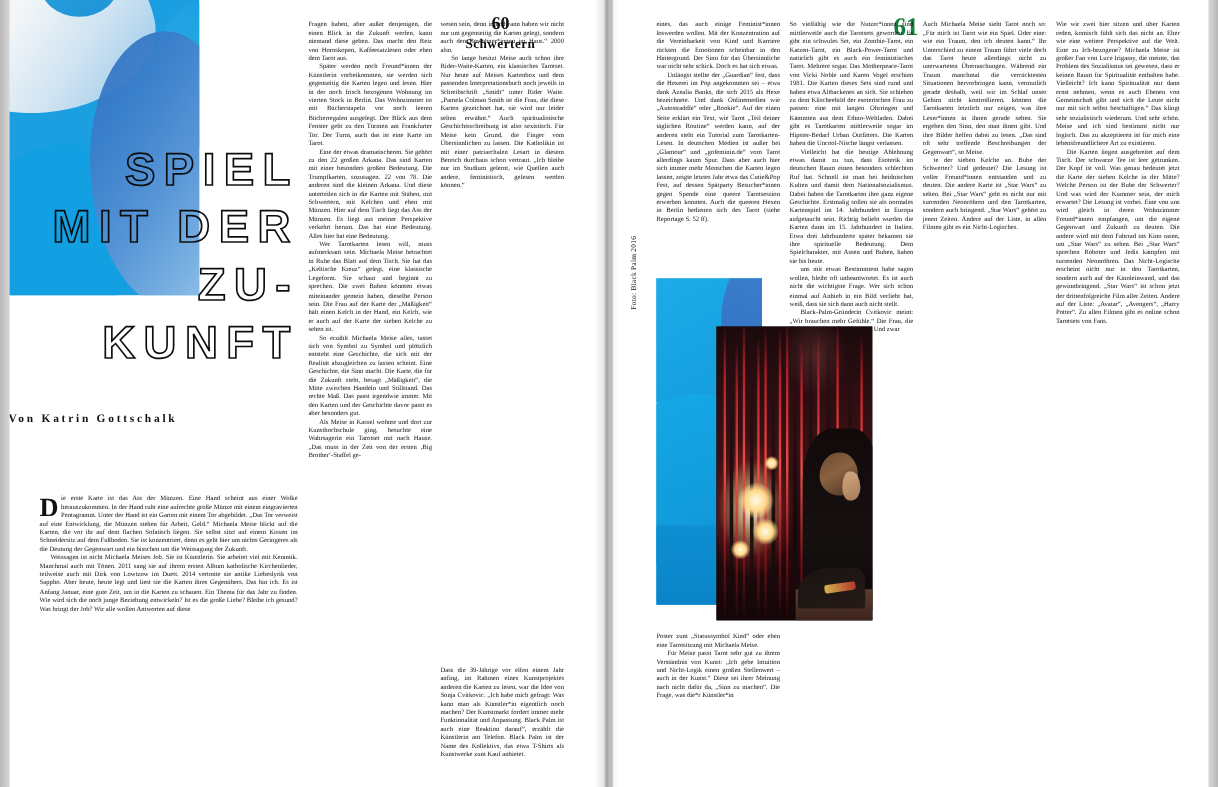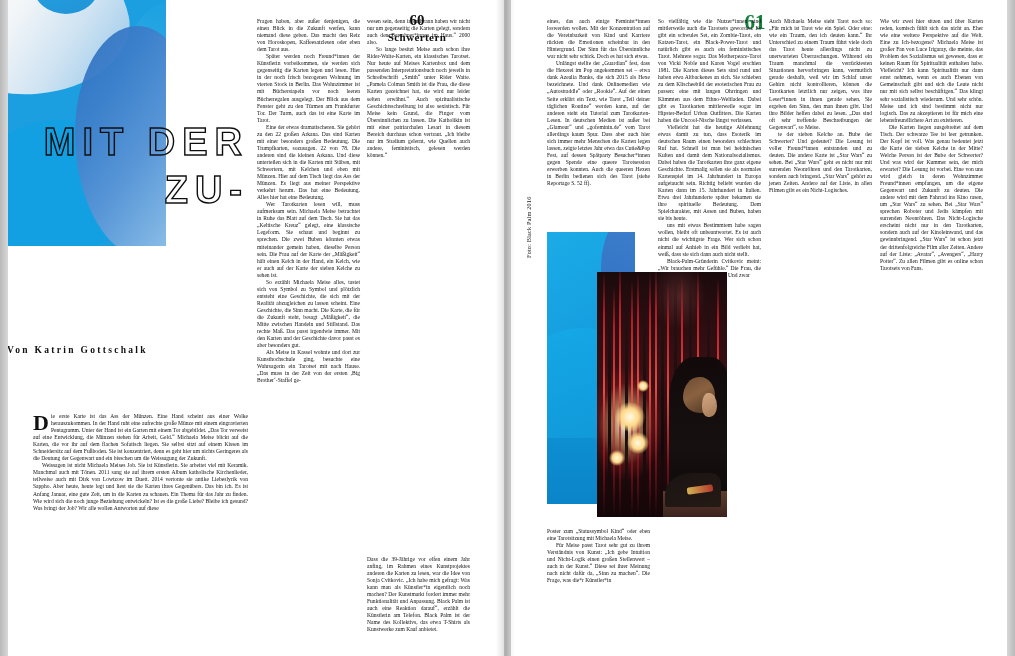--- a/index.html
+++ b/index.html
@@ -264,22 +264,24 @@
       <div class="blob-e"></div>
       <div class="blob-c"></div>
     </div>
 
     <div class="folio">
       <div class="num">60</div>
       <div class="sec">Schwertern</div>
     </div>
 
     <div class="headline">
+      <div class="hl">SPIEL</div>
       <div class="hl">MIT DER</div>
       <div class="hl">ZU-</div>
+      <div class="hl">KUNFT</div>
     </div>
 
     <div class="byline">Von Katrin Gottschalk</div>
 
 
     <div class="bodycol lc1">
       <p class="noind dropcap">Die erste Karte ist das Ass der Münzen. Eine Hand scheint aus einer Wolke herauszukommen. In der Hand ruht eine aufrechte große Münze mit einem eingravierten Pentagramm. Unter der Hand ist ein Garten mit einem Tor abgebildet. „Das Tor verweist auf eine Entwicklung, die Münzen stehen für Arbeit, Geld.“ Michaela Meise blickt auf die Karten, die vor ihr auf dem flachen Sofatisch liegen. Sie selbst sitzt auf einem Kissen im Schneidersitz auf dem Fußboden. Sie ist konzentriert, denn es geht hier um nichts Geringeres als die Deutung der Gegenwart und ein bisschen um die Weissagung der Zukunft.</p>
       <p>Weissagen ist nicht Michaela Meises Job. Sie ist Künstlerin. Sie arbeitet viel mit Keramik. Manchmal auch mit Tönen. 2011 sang sie auf ihrem ersten Album katholische Kirchenlieder, teilweise auch mit Dirk von Lowtzow im Duett. 2014 vertonte sie antike Liebeslyrik von Sappho. Aber heute, heute legt und liest sie die Karten ihres Gegenübers. Das bin ich. Es ist Anfang Januar, eine gute Zeit, um in die Karten zu schauen. Ein Thema für das Jahr zu finden. Wie wird sich die noch junge Beziehung entwickeln? Ist es die große Liebe? Bleibe ich gesund? Was bringt der Job? Wir alle wollen Antworten auf diese</p>
     </div>
 

